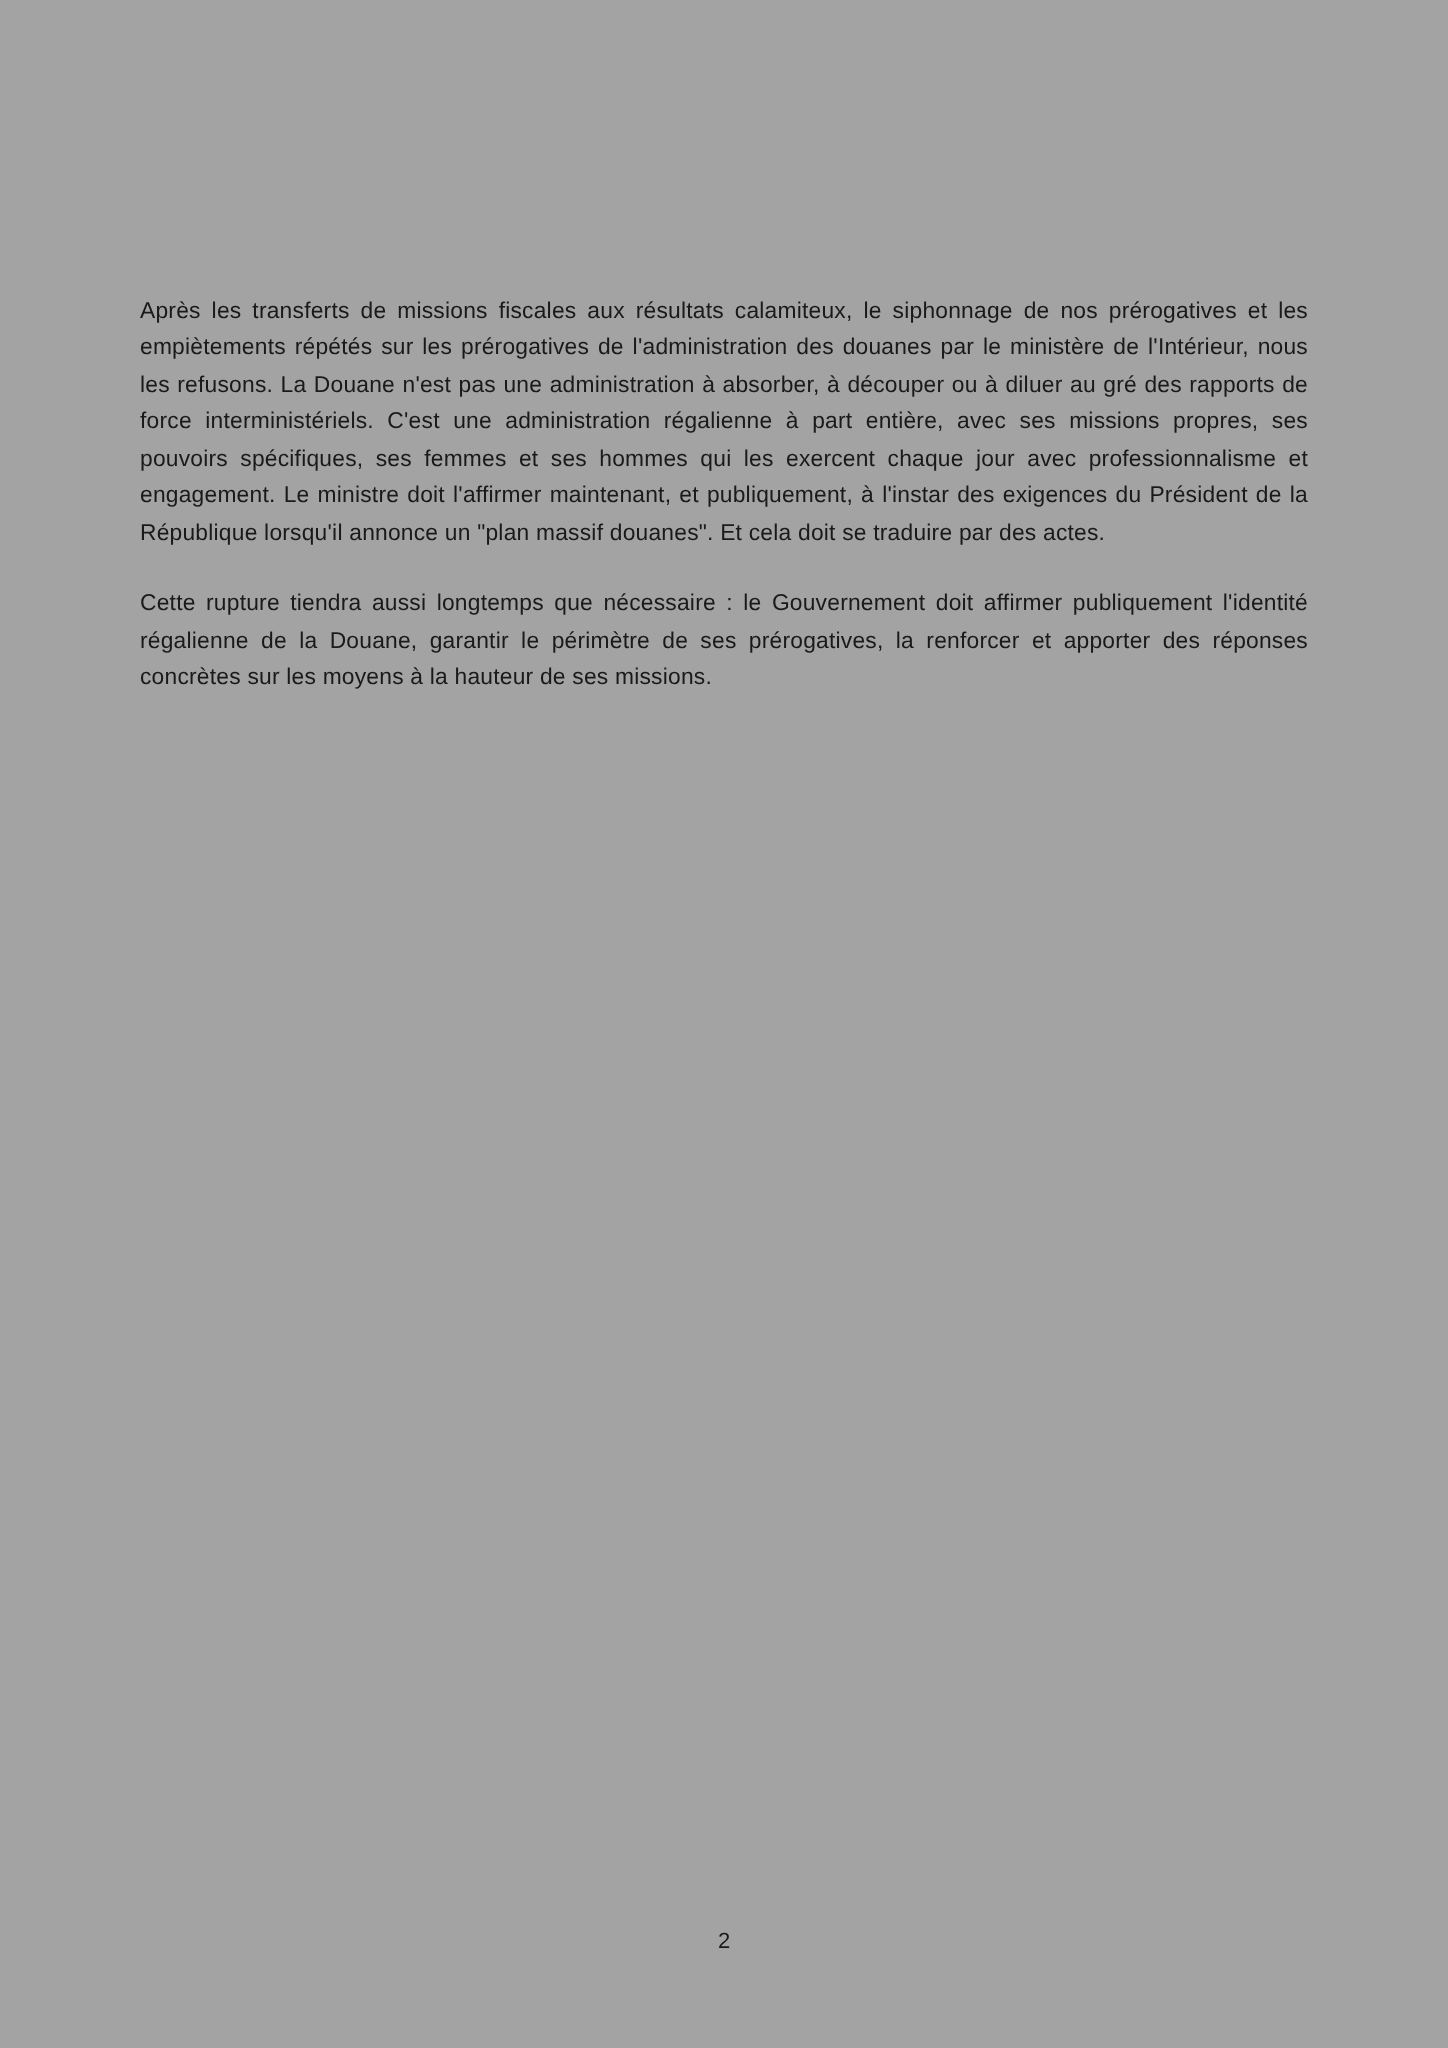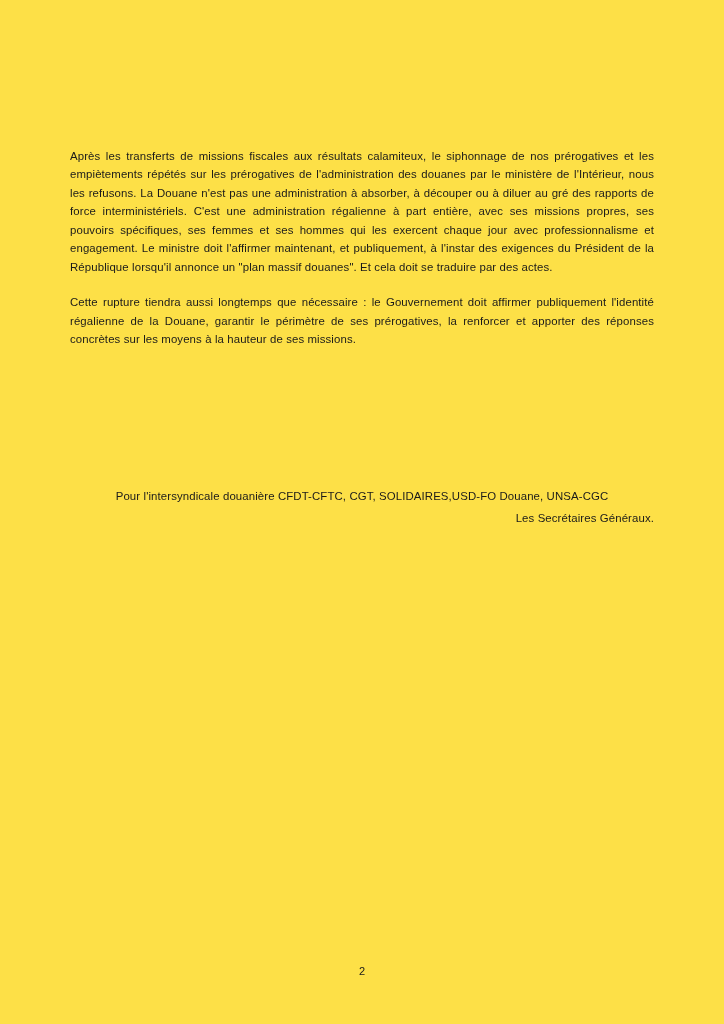--- a/index.html
+++ b/index.html
@@ -14,21 +14,21 @@
     font-family: "Liberation Sans", sans-serif;
     color: #000000;
     overflow: hidden;
   }
   .page {
     position: absolute;
     top: 0;
     left: 0;
     width: 724px;
     height: 1024px;
-    background: #fde047;
+    background: #a3a3a3;
   }
   .content {
     position: absolute;
     left: 70px;
     top: 147px;
     width: 584px;
   }
   .para {
     font-size: 11.4px;
     line-height: 1.62;
@@ -75,20 +75,16 @@
 </head>
 <body>
 
 <div class="page">
 
   <div class="content">
     <p class="para">Après les transferts de missions fiscales aux résultats calamiteux, le siphonnage de nos prérogatives et les empiètements répétés sur les prérogatives de l'administration des douanes par le ministère de l'Intérieur, nous les refusons. La Douane n'est pas une administration à absorber, à découper ou à diluer au gré des rapports de force interministériels. C'est une administration régalienne à part entière, avec ses missions propres, ses pouvoirs spécifiques, ses femmes et ses hommes qui les exercent chaque jour avec professionnalisme et engagement. Le ministre doit l'affirmer maintenant, et publiquement, à l'instar des exigences du Président de la République lorsqu'il annonce un "plan massif douanes". Et cela doit se traduire par des actes.</p>
     <p class="para last">Cette rupture tiendra aussi longtemps que nécessaire : le Gouvernement doit affirmer publiquement l'identité régalienne de la Douane, garantir le périmètre de ses prérogatives, la renforcer et apporter des réponses concrètes sur les moyens à la hauteur de ses missions.</p>
   </div>
 
-  <div class="signature-block">
-    <p class="sig-line-1">Pour l'intersyndicale douanière CFDT-CFTC, CGT, SOLIDAIRES,USD-FO Douane, UNSA-CGC</p>
-    <p class="sig-line-2">Les Secrétaires Généraux.</p>
-  </div>
 
   <div class="page-number">2</div>
 
 </div>
 
 </body></html>

